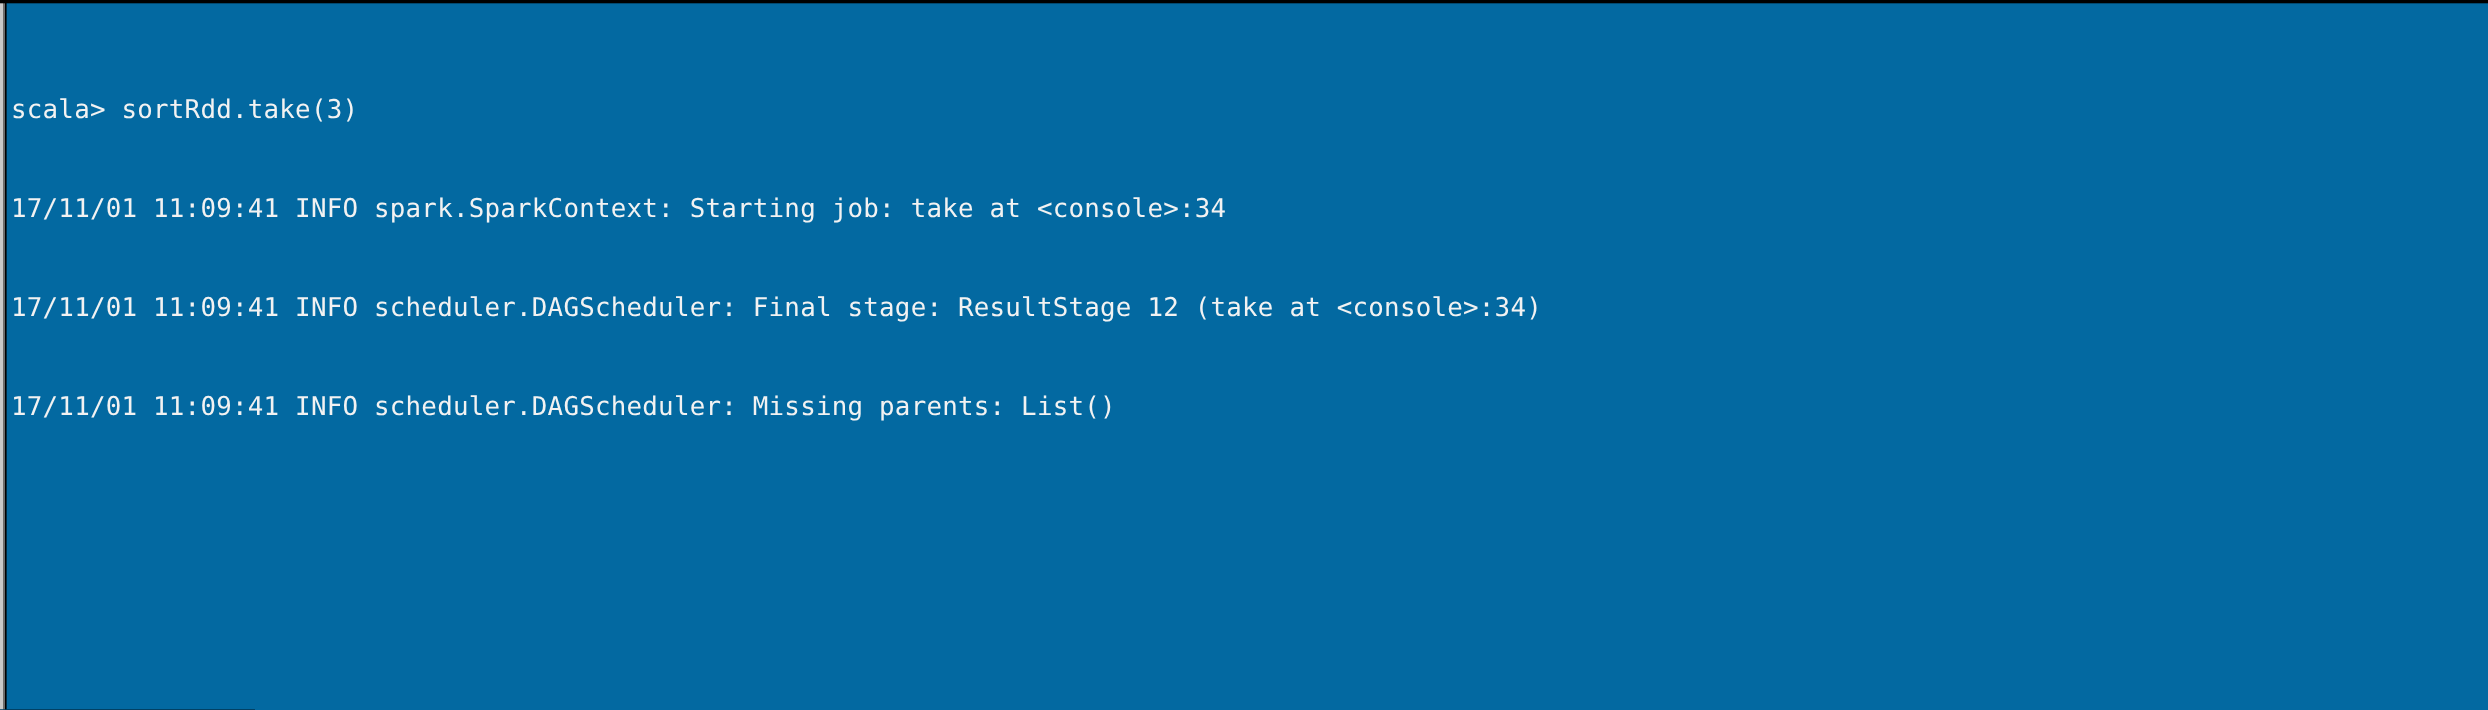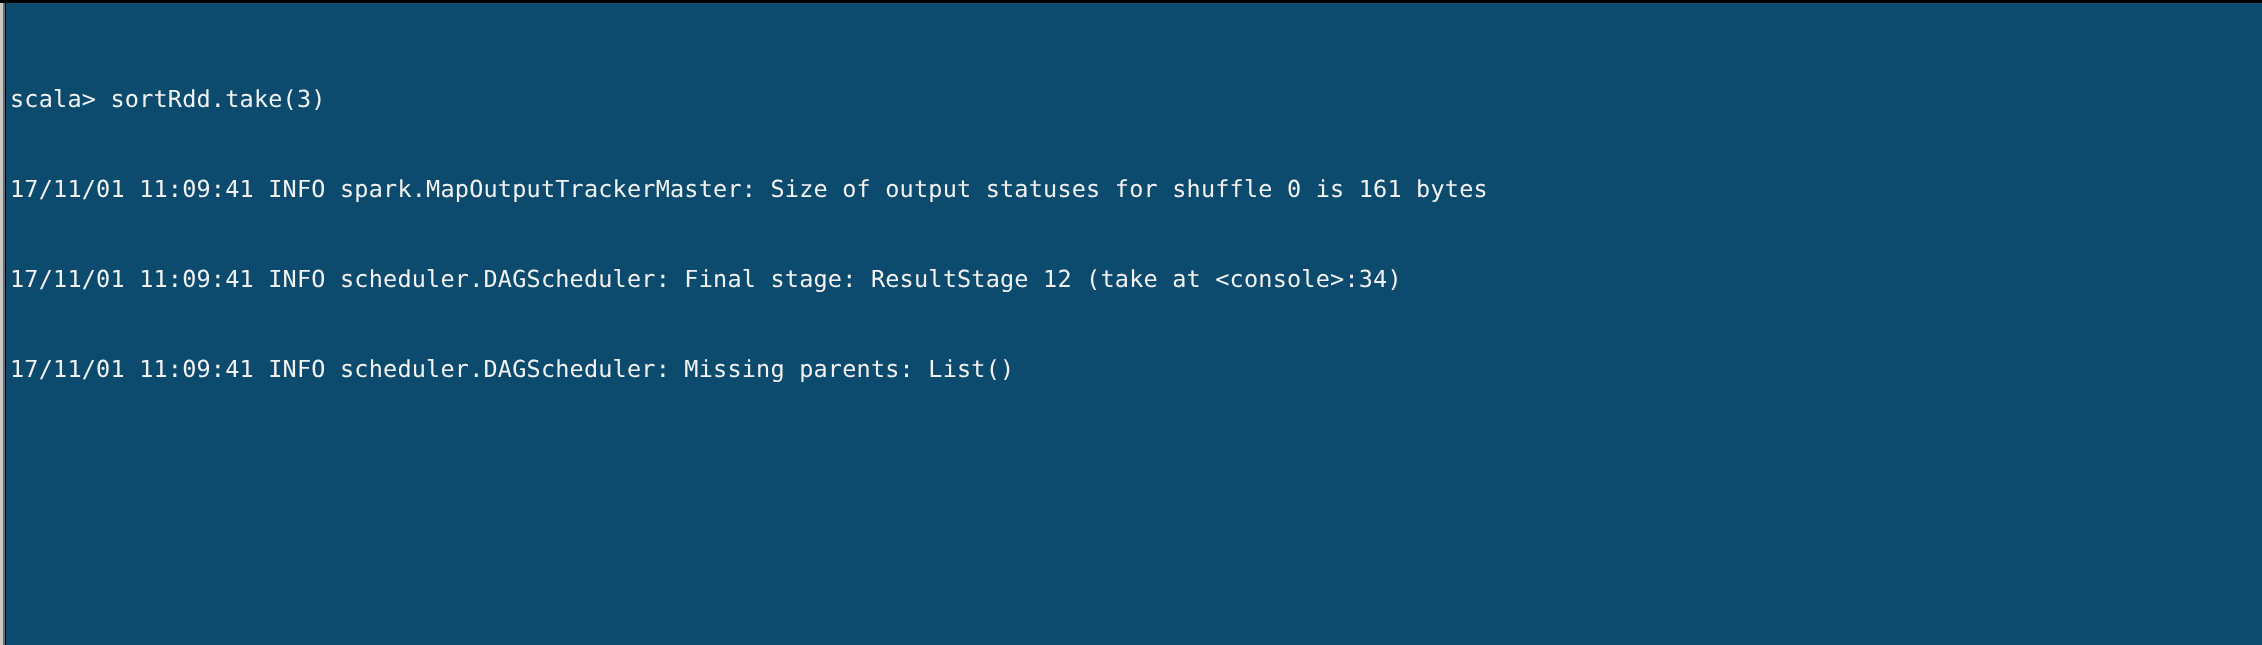--- a/index.html
+++ b/index.html
@@ -11,21 +11,21 @@
   body {
     width: 2262px;
     height: 645px;
     overflow: hidden;
     font-family: "DejaVu Sans Mono", "Liberation Mono", monospace;
   }
   #terminal-window {
     position: relative;
     width: 2262px;
     height: 645px;
-    background: #0c4a6e;
+    background: #0369a1;
     box-sizing: border-box;
     overflow: hidden;
   }
   
   #window-left-edge {
     position: absolute;
     left: 0;
     top: 0;
     width: 6px;
     height: 645px;
@@ -65,21 +65,21 @@
 </head>
 <body>
 
 <div id="terminal-window">
 
   <div id="window-left-edge"></div>
   <div id="top-edge"></div>
 
   <div id="console-output">
     <span class="console-line">scala&gt; sortRdd.take(3)</span>
-    <span class="console-line">17/11/01 11:09:41 INFO spark.MapOutputTrackerMaster: Size of output statuses for shuffle 0 is 161 bytes</span>
+    <span class="console-line">17/11/01 11:09:41 INFO spark.SparkContext: Starting job: take at &lt;console&gt;:34</span>
     <span class="console-line">17/11/01 11:09:41 INFO scheduler.DAGScheduler: Final stage: ResultStage 12 (take at &lt;console&gt;:34)</span>
     <span class="console-line">17/11/01 11:09:41 INFO scheduler.DAGScheduler: Missing parents: List()</span>
     
     
     
     
     
     
     
   </div>

